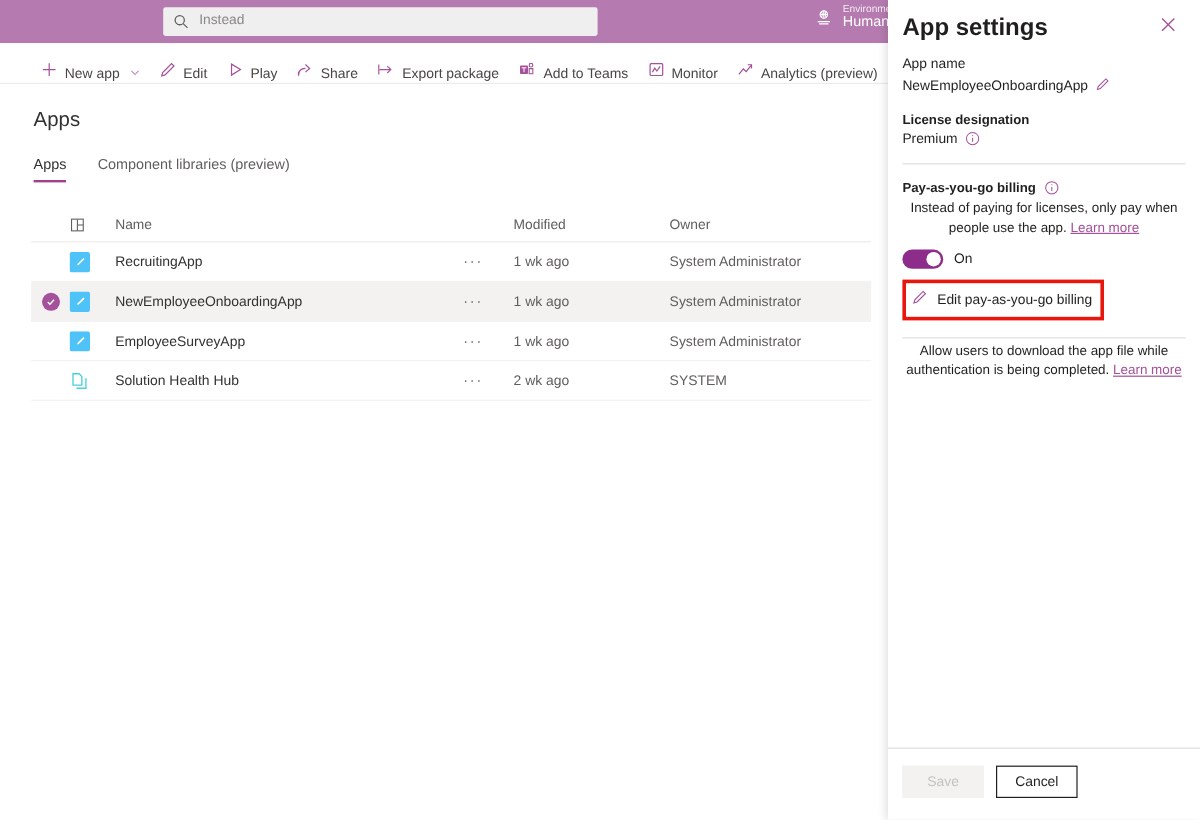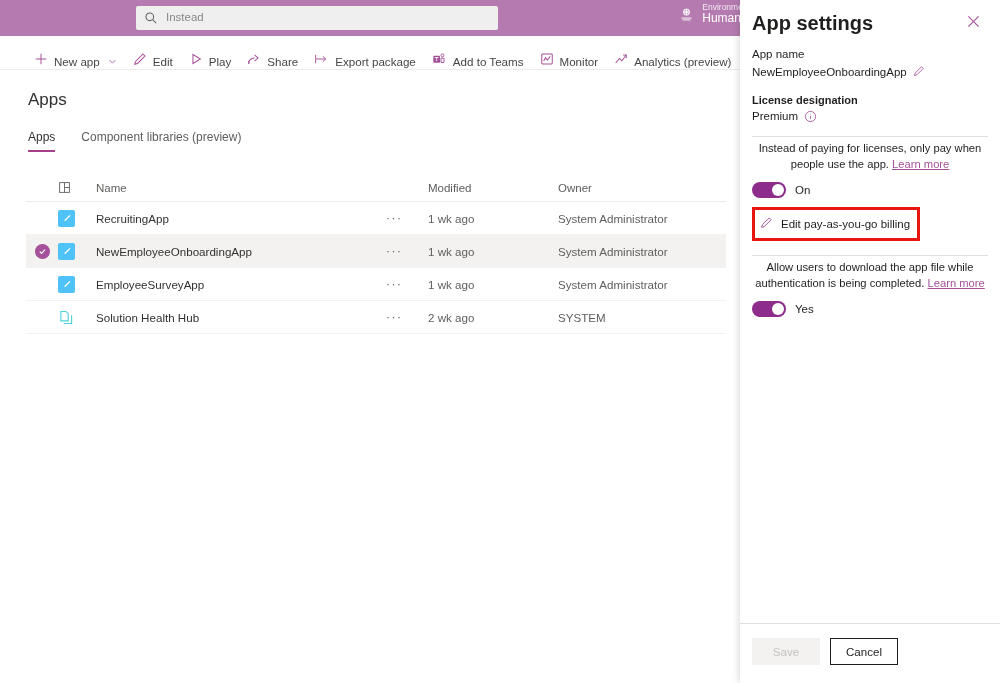--- a/index.html
+++ b/index.html
@@ -457,20 +457,30 @@
             <circle cx="8" cy="8" r="6.3"></circle>
             <line x1="8" y1="7.1" x2="8" y2="11.2"></line>
             <circle cx="8" cy="4.9" r="0.6" fill="#a4509a" stroke="none"></circle>
           </svg>
       </span>
     </div>
 
     <div class="divider"></div>
 
     
+    <div class="sec-head">
+      <span>Pay-as-you-go billing</span>
+      <span class="info-i">
+        <svg width="13" height="13" viewBox="0 0 16 16" fill="none" stroke="#a4509a" stroke-width="1.05">
+            <circle cx="8" cy="8" r="6.3"></circle>
+            <line x1="8" y1="7.1" x2="8" y2="11.2"></line>
+            <circle cx="8" cy="4.9" r="0.6" fill="#a4509a" stroke="none"></circle>
+          </svg>
+      </span>
+    </div>
     <div class="sec-desc">
       <span>Instead of paying for licenses, only pay when people use the app.</span>
       <span class="lnk">Learn more</span>
     </div>
     <div class="toggle-row">
       <div class="toggle">
           <span class="knob"></span>
         </div>
       <span class="toggle-label">On</span>
     </div>
@@ -484,26 +494,20 @@
       <span class="edit-billing-label">Edit pay-as-you-go billing</span>
     </div>
 
     <div class="divider"></div>
 
     
     <div class="sec-desc">
       <span>Allow users to download the app file while authentication is being completed.</span>
       <span class="lnk">Learn more</span>
     </div>
-    <div class="toggle-row">
-      <div class="toggle">
-          <span class="knob"></span>
-        </div>
-      <span class="toggle-label">Yes</span>
-    </div>
 
   </div>
 
   <div class="panel-footer">
     <button class="btn btn-save">Save</button>
     <button class="btn btn-cancel">Cancel</button>
   </div>
 </div>
 
 </body></html>

